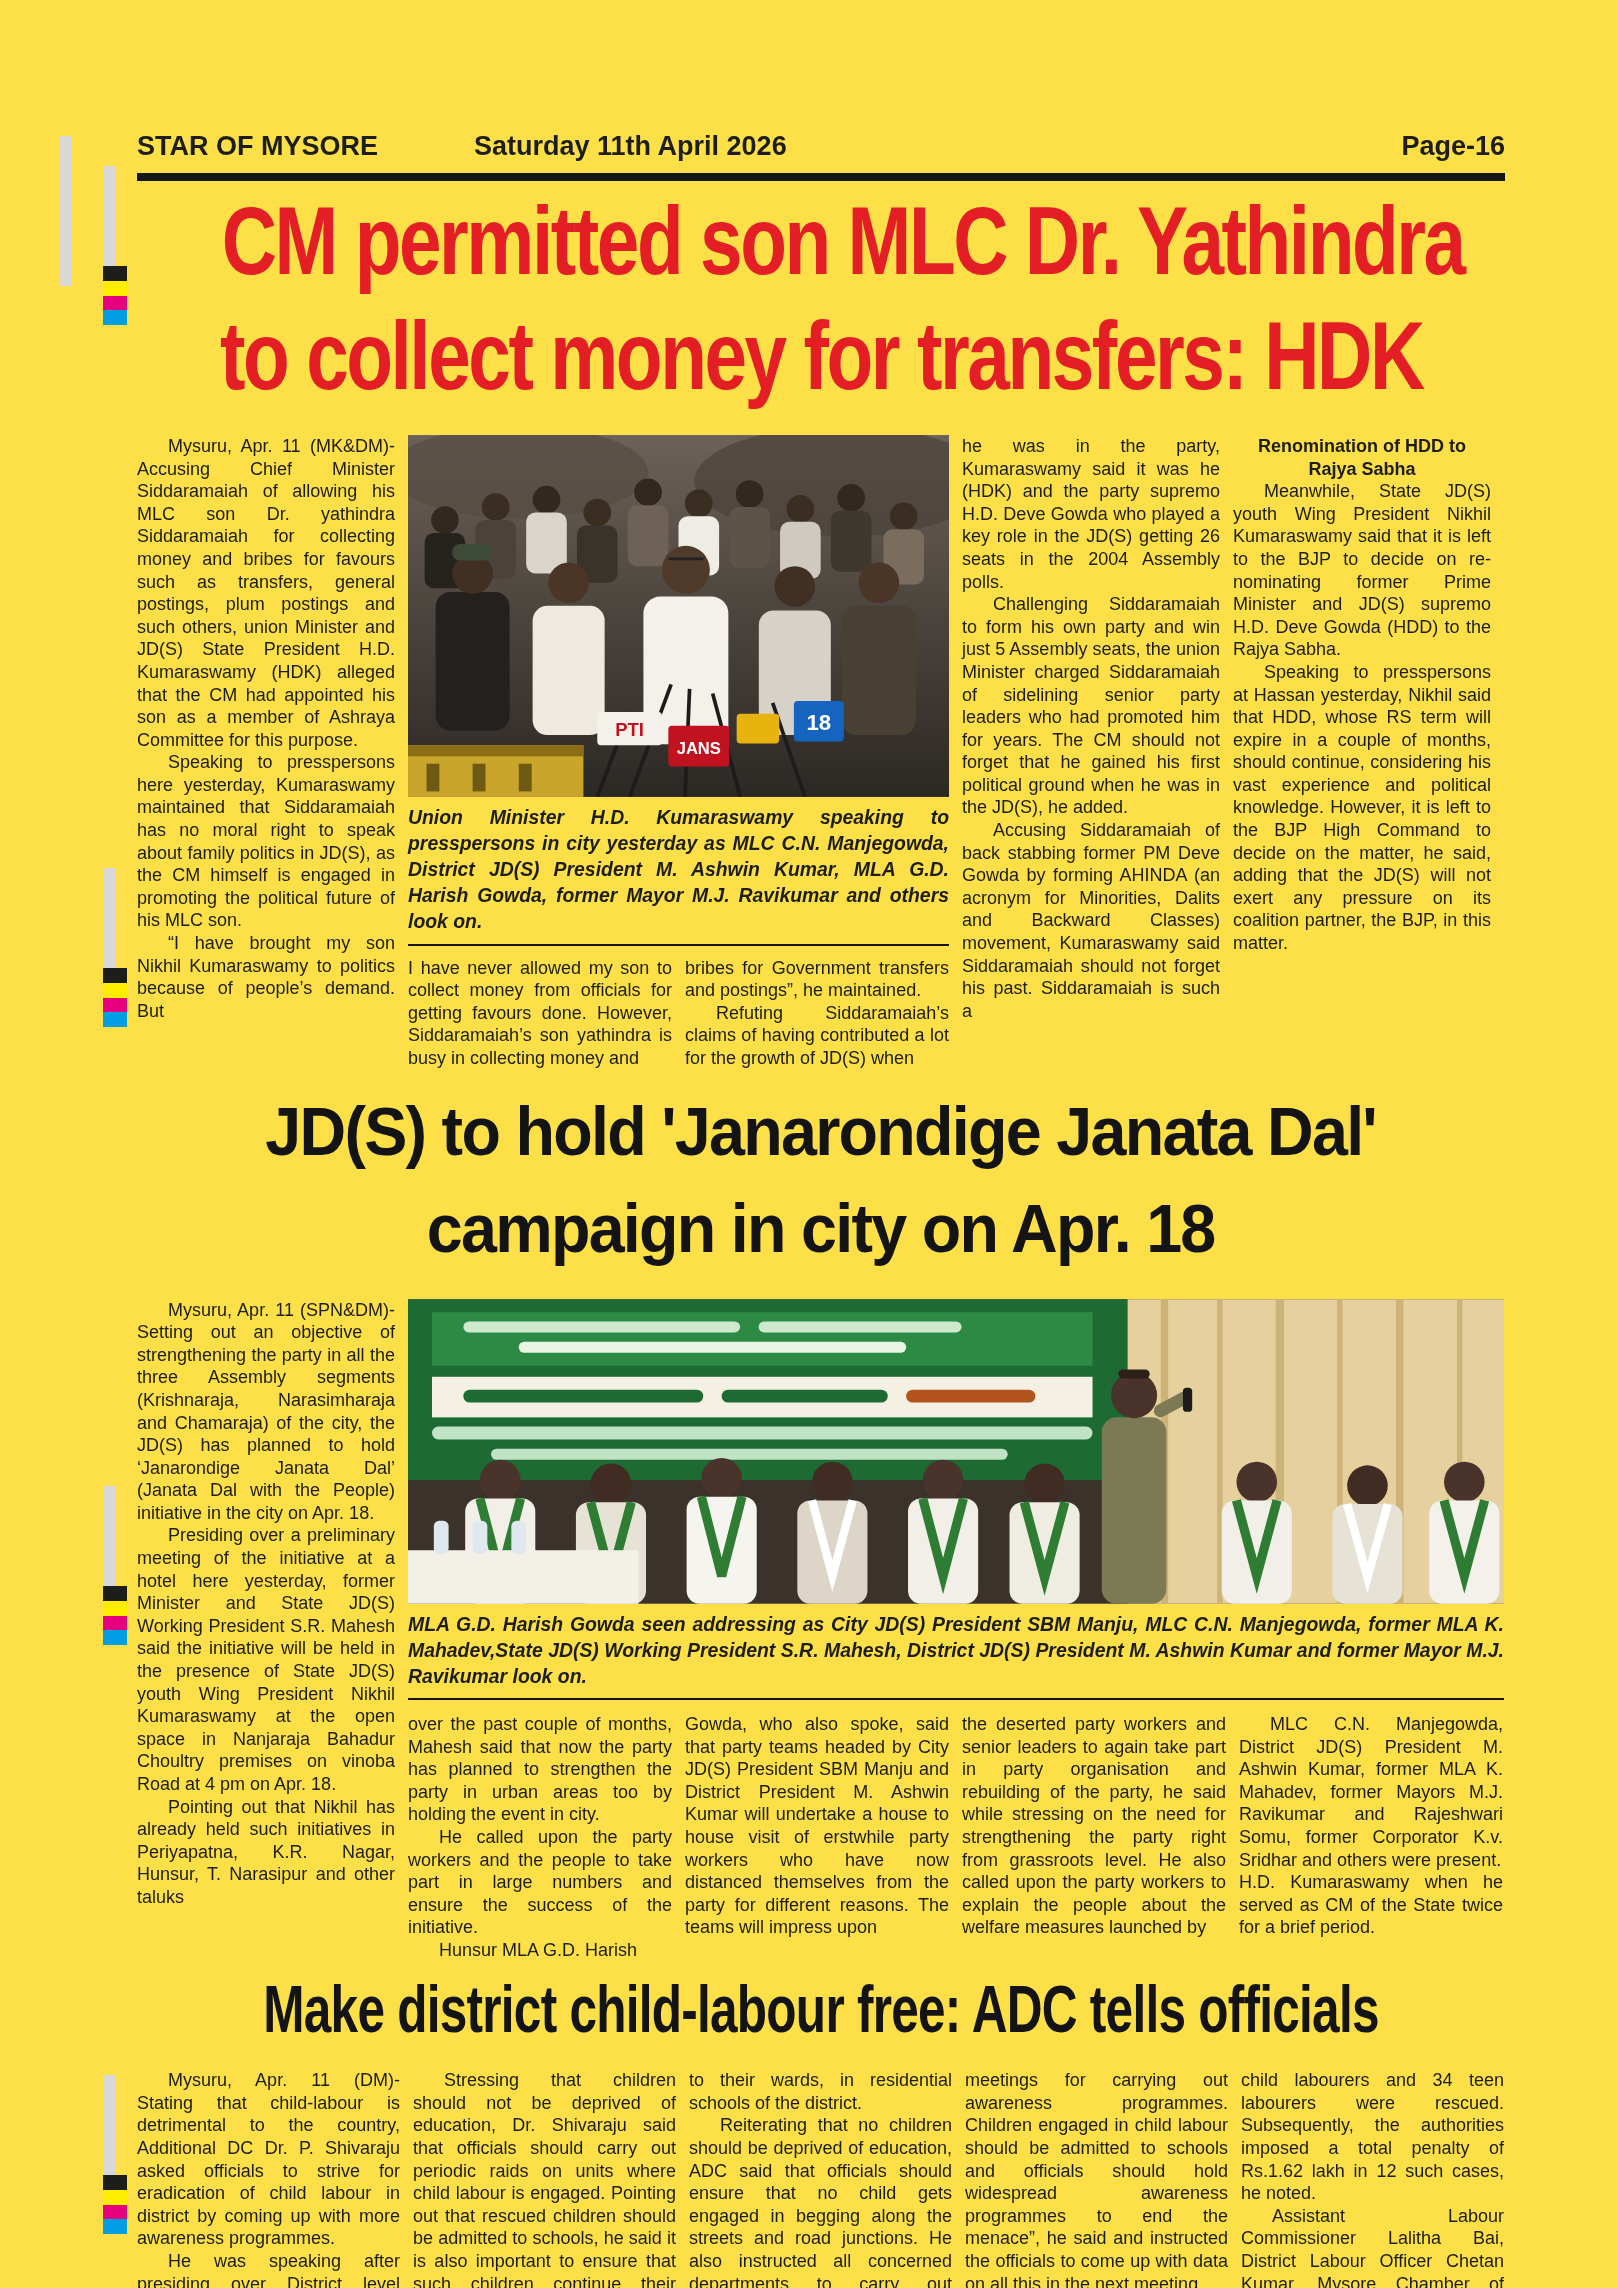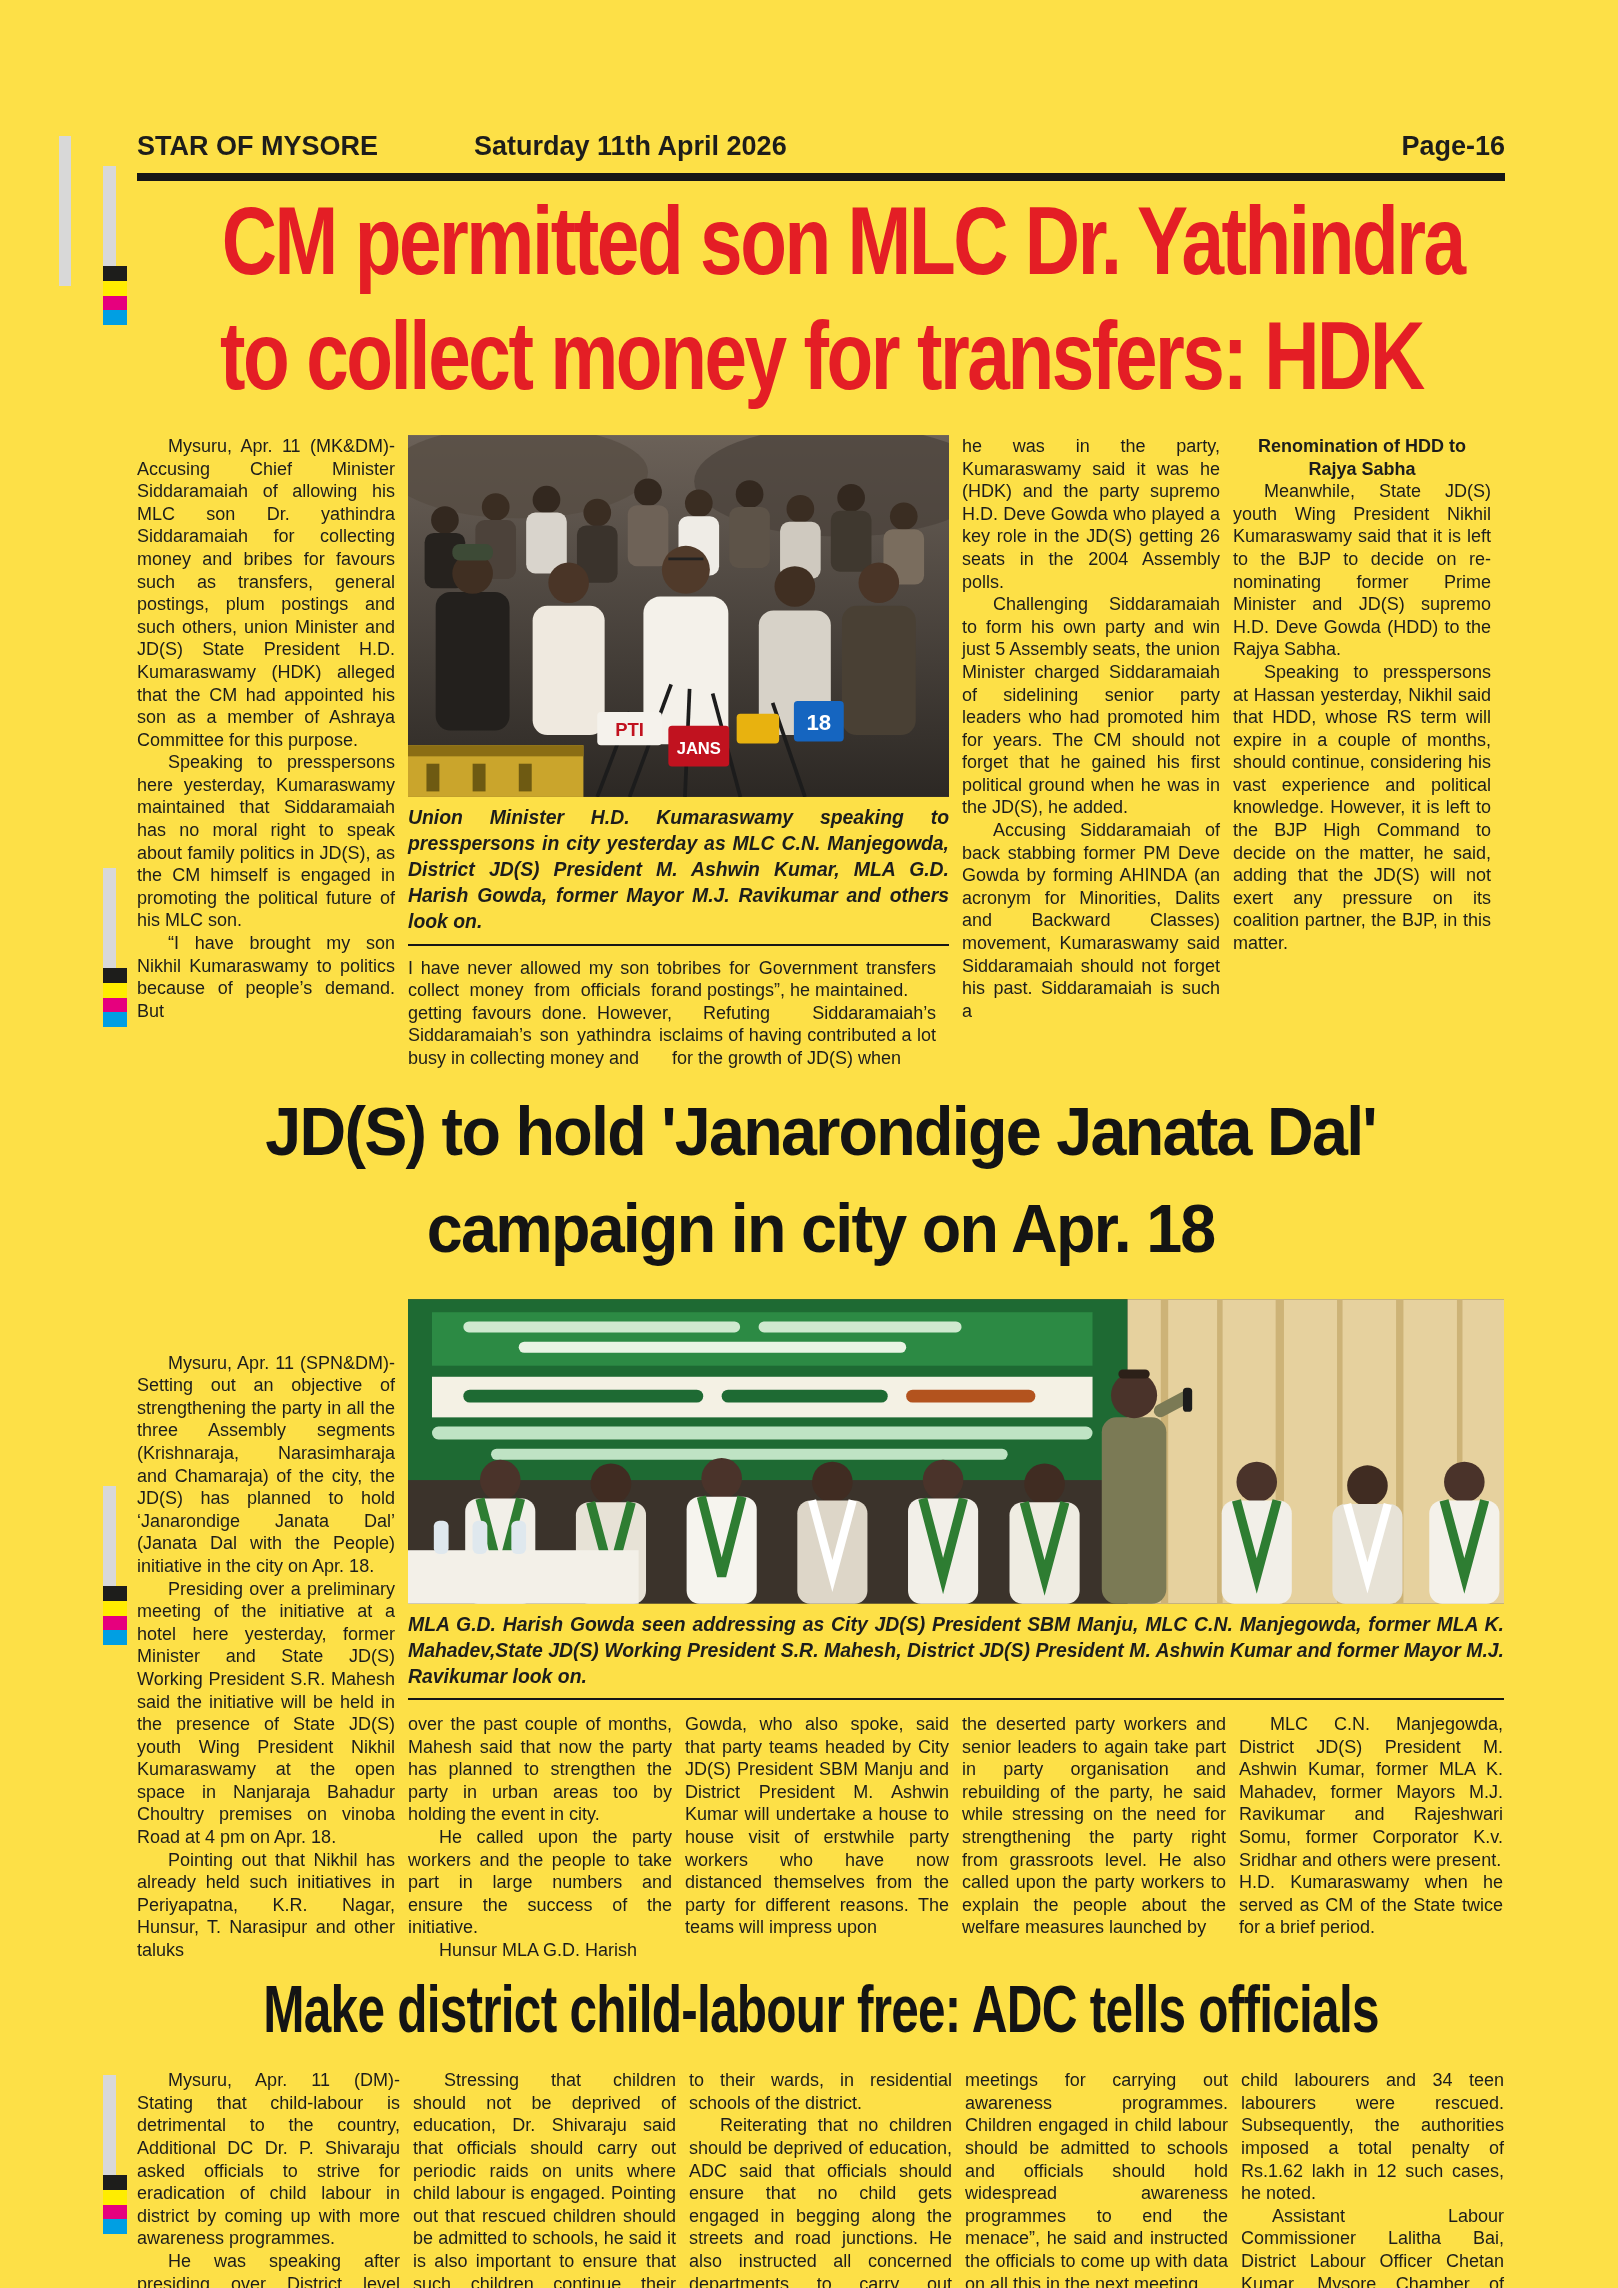--- a/index.html
+++ b/index.html
@@ -39,24 +39,24 @@
   .col{width:258px;}
   .a3 .col{width:263px;}
   .p{margin:0;text-indent:31px;}
   .p.ni{text-indent:0;}
   .subhead{margin:0 auto;width:208px;font-weight:bold;text-align:center;text-indent:0;}
 
   .photoblock{width:541px;}
   .photoframe{line-height:0;}
   .caption{font-weight:bold;font-style:italic;font-size:19.4px;line-height:26px;text-align:justify;
            padding:7.4px 0 9.2px;border-bottom:2.8px solid #161616;}
-  .subcols{display:flex;margin-top:11px;}
+  .subcols{display:flex;gap:13px;margin-top:11px;}
   .subcol{width:264px;}
 
-  .a2{display:flex;gap:13px;align-items:flex-end;}
+  .a2{display:flex;gap:13px;}
   .a2right{width:1096px;}
   .a2cols{display:flex;gap:13px;margin-top:13px;text-align:justify;font-size:18px;line-height:22.6px;}
   .a2col{width:264px;}
 </style>
 </head>
 <body>
 
 <div class="page">
 
   <div class="trim-bar"></div>

